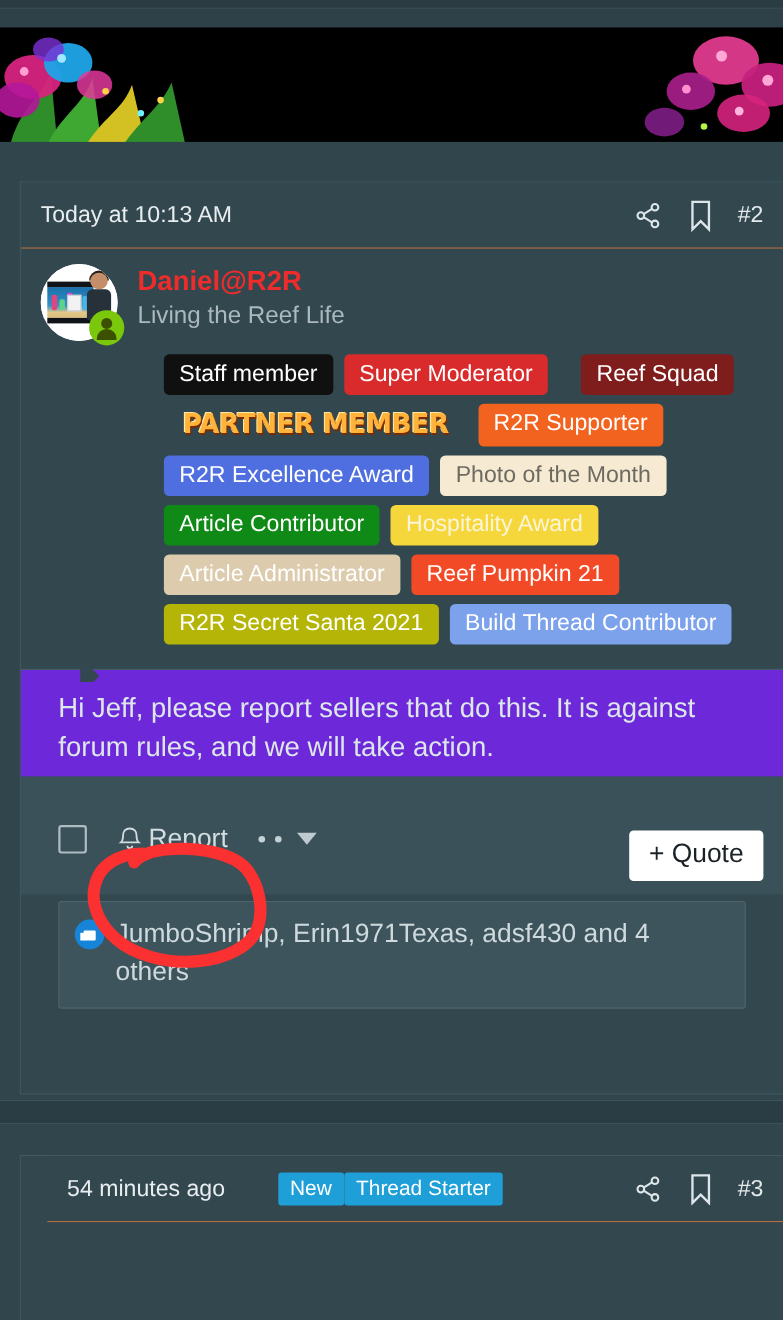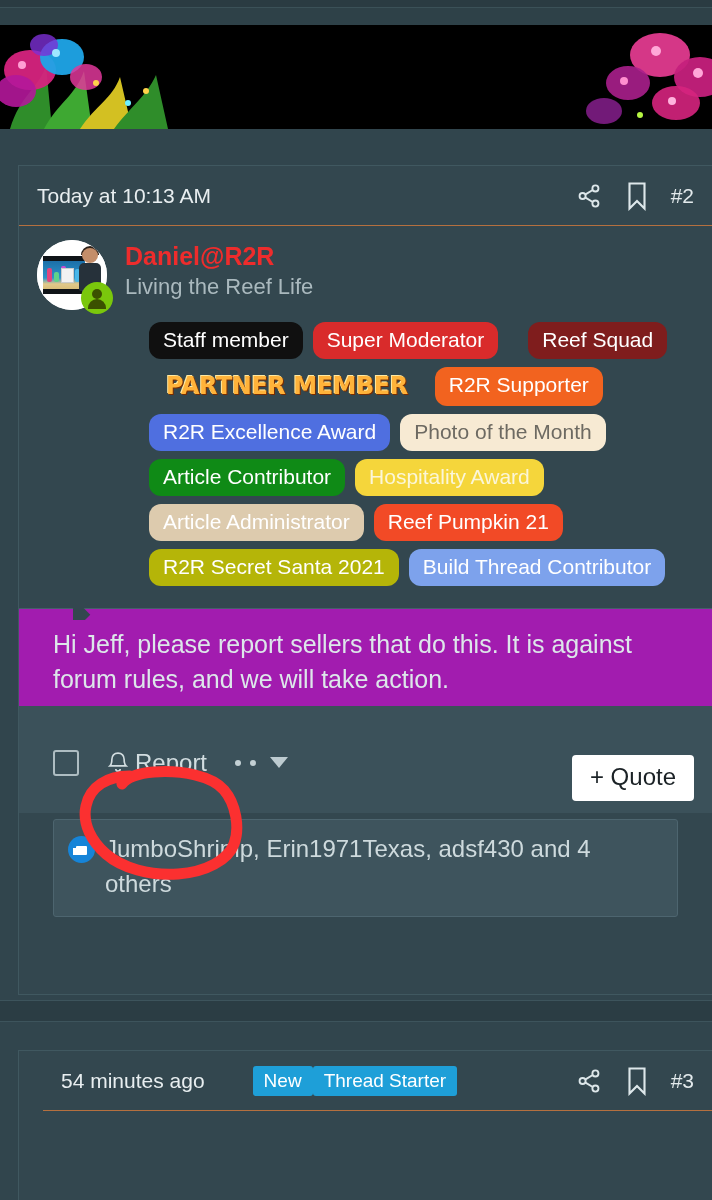--- a/index.html
+++ b/index.html
@@ -230,21 +230,21 @@
     margin: 12px 0 0 0;
     padding-left: 130px;
     padding-right: 30px;
     display: flex;
     flex-wrap: wrap;
     gap: 8px 10px;
   }
   .badge {
     font-size: 21px;
     padding: 7px 14px 9px;
-    border-radius: 12px;
+    border-radius: 5px;
     line-height: 1;
     white-space: nowrap;
   }
   .badge-partner {
     background: #000;
     border-radius: 8px;
     padding: 6px 12px 8px;
     font-family: "DejaVu Sans", sans-serif;
     font-weight: bold;
     font-size: 25px;
@@ -276,21 +276,21 @@
   .arrow-notch::before {
     content: "";
     position: absolute;
     left: 0; top: 0;
     width: 18px; height: 18px;
     background: #33474f;
     border-left: 1px solid #45606a;
     border-bottom: 1px solid #45606a;
     transform: rotate(45deg) translate(-6px, 2px);
   }
-  .msg-area { background: #a21caf; padding: 18px 22px 10px 34px; }
+  .msg-area { background: #6d28d9; padding: 18px 22px 10px 34px; }
   .msg-text {
     color: #dde7ea;
     font-size: 25px;
     line-height: 1.38;
   }
 
   
   .actions {
     display: flex;
     align-items: center;

